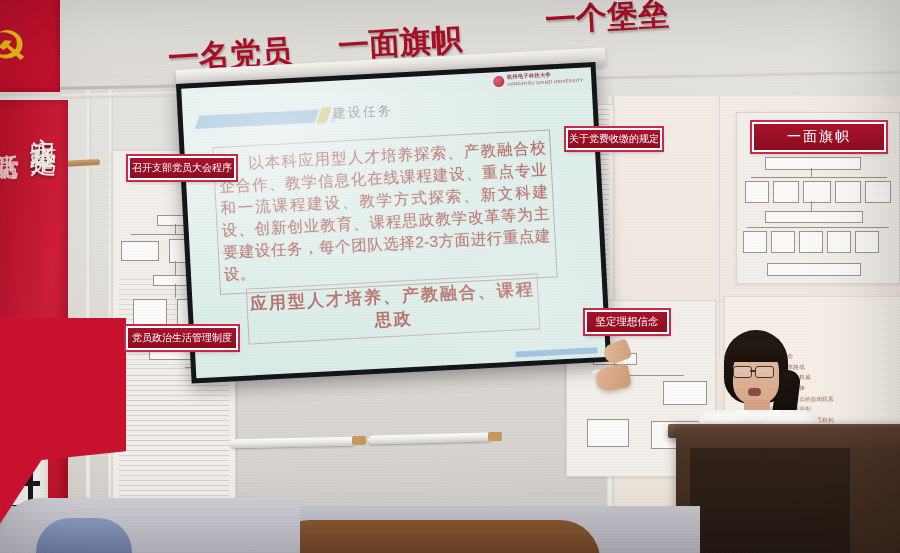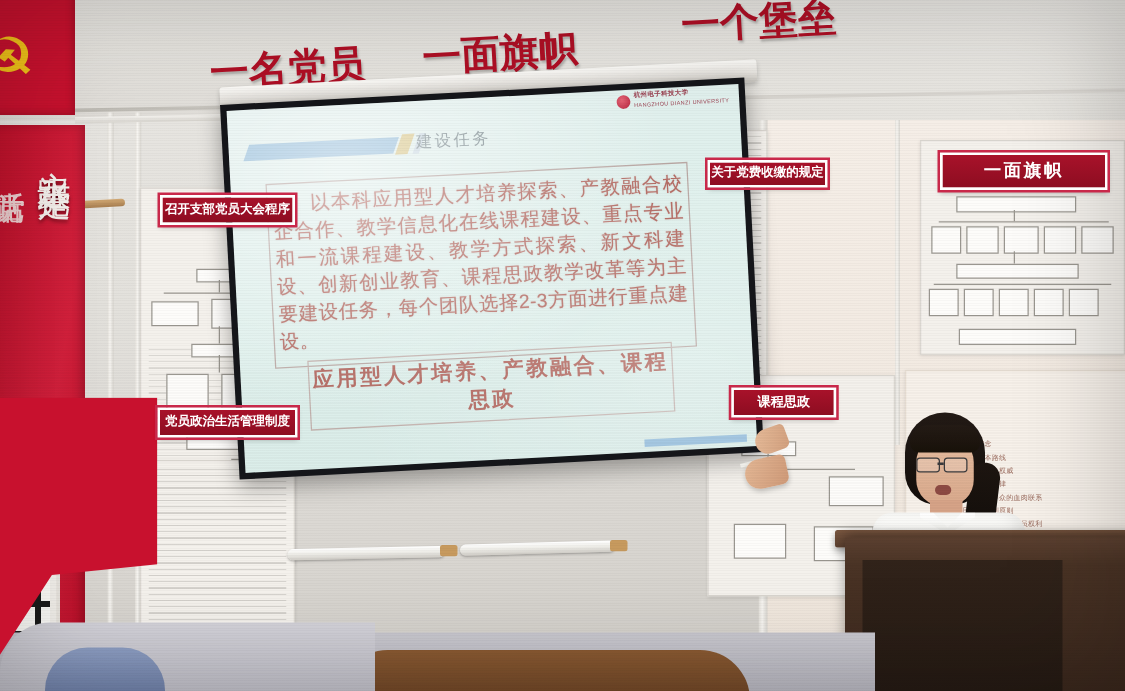--- a/index.html
+++ b/index.html
@@ -43,21 +43,21 @@
     text-shadow:1px 2px 2px rgba(0,0,0,.25);}
   .slogan.s1{left:168px;top:34px;font-size:31px;transform:rotate(-3.2deg);}
   .slogan.s2{left:338px;top:22px;font-size:31px;transform:rotate(-3.2deg);}
   .slogan.s3{left:545px;top:-4px;font-size:31px;transform:rotate(-3.2deg);}
 
   
   .board{position:absolute;background:#f4f1ec;border:1px solid #dcd8d2;
     box-shadow:0 1px 3px rgba(0,0,0,.10);}
   .board-title{position:absolute;background:linear-gradient(180deg,#a8122a,#8d0d21);
     color:#fff;border:2px solid #fff;outline:2px solid #c9284a;
-    font-weight:bold;text-align:center;white-space:nowrap;
+    font-weight:normal;text-align:center;white-space:nowrap;
     font-family:"Liberation Serif","DejaVu Serif",serif;
     box-shadow:0 2px 4px rgba(0,0,0,.25);}
   .tiny-lines{position:absolute;left:0;top:0;right:0;bottom:0;opacity:.5;
     background:repeating-linear-gradient(180deg,#8f8c87 0 1px,transparent 1px 5px);}
   .flowbox{position:absolute;border:1px solid #9a9790;background:#fdfcfa;}
   .flowline{position:absolute;background:#9a9790;}
 
   
   .cloudwall{position:absolute;background:linear-gradient(180deg,#f5eee7,#efe6dc);}
   .cloud{position:absolute;opacity:.95;}
@@ -241,21 +241,21 @@
   </div>
   <div class="board" style="left:566px;top:300px;width:148px;height:175px;">
     <div class="flowbox" style="left:26px;top:52px;width:42px;height:10px;"></div>
     <div class="flowline" style="left:47px;top:62px;width:1px;height:12px;"></div>
     <div class="flowline" style="left:47px;top:74px;width:70px;height:1px;"></div>
     <div class="flowbox" style="left:96px;top:80px;width:42px;height:22px;"></div>
     <div class="flowbox" style="left:20px;top:118px;width:40px;height:26px;"></div>
     <div class="flowbox" style="left:84px;top:120px;width:46px;height:26px;"></div>
   </div>
   <div class="board-title" style="left:585px;top:310px;width:80px;padding:3px 0;font-size:10.5px;z-index:4;">
-    <div>课程思政</div>
+    <div>坚定理想信念</div>
   </div>
 
   <div class="board" style="left:736px;top:112px;width:162px;height:170px;">
     <div class="flowbox" style="left:28px;top:44px;width:94px;height:11px;"></div>
     <div class="flowline" style="left:74px;top:55px;width:1px;height:9px;"></div>
     <div class="flowline" style="left:14px;top:64px;width:136px;height:1px;"></div>
     <div class="flowbox" style="left:8px;top:68px;width:22px;height:20px;"></div>
     <div class="flowbox" style="left:36px;top:68px;width:24px;height:20px;"></div>
     <div class="flowbox" style="left:66px;top:68px;width:26px;height:20px;"></div>
     <div class="flowbox" style="left:98px;top:68px;width:24px;height:20px;"></div>

